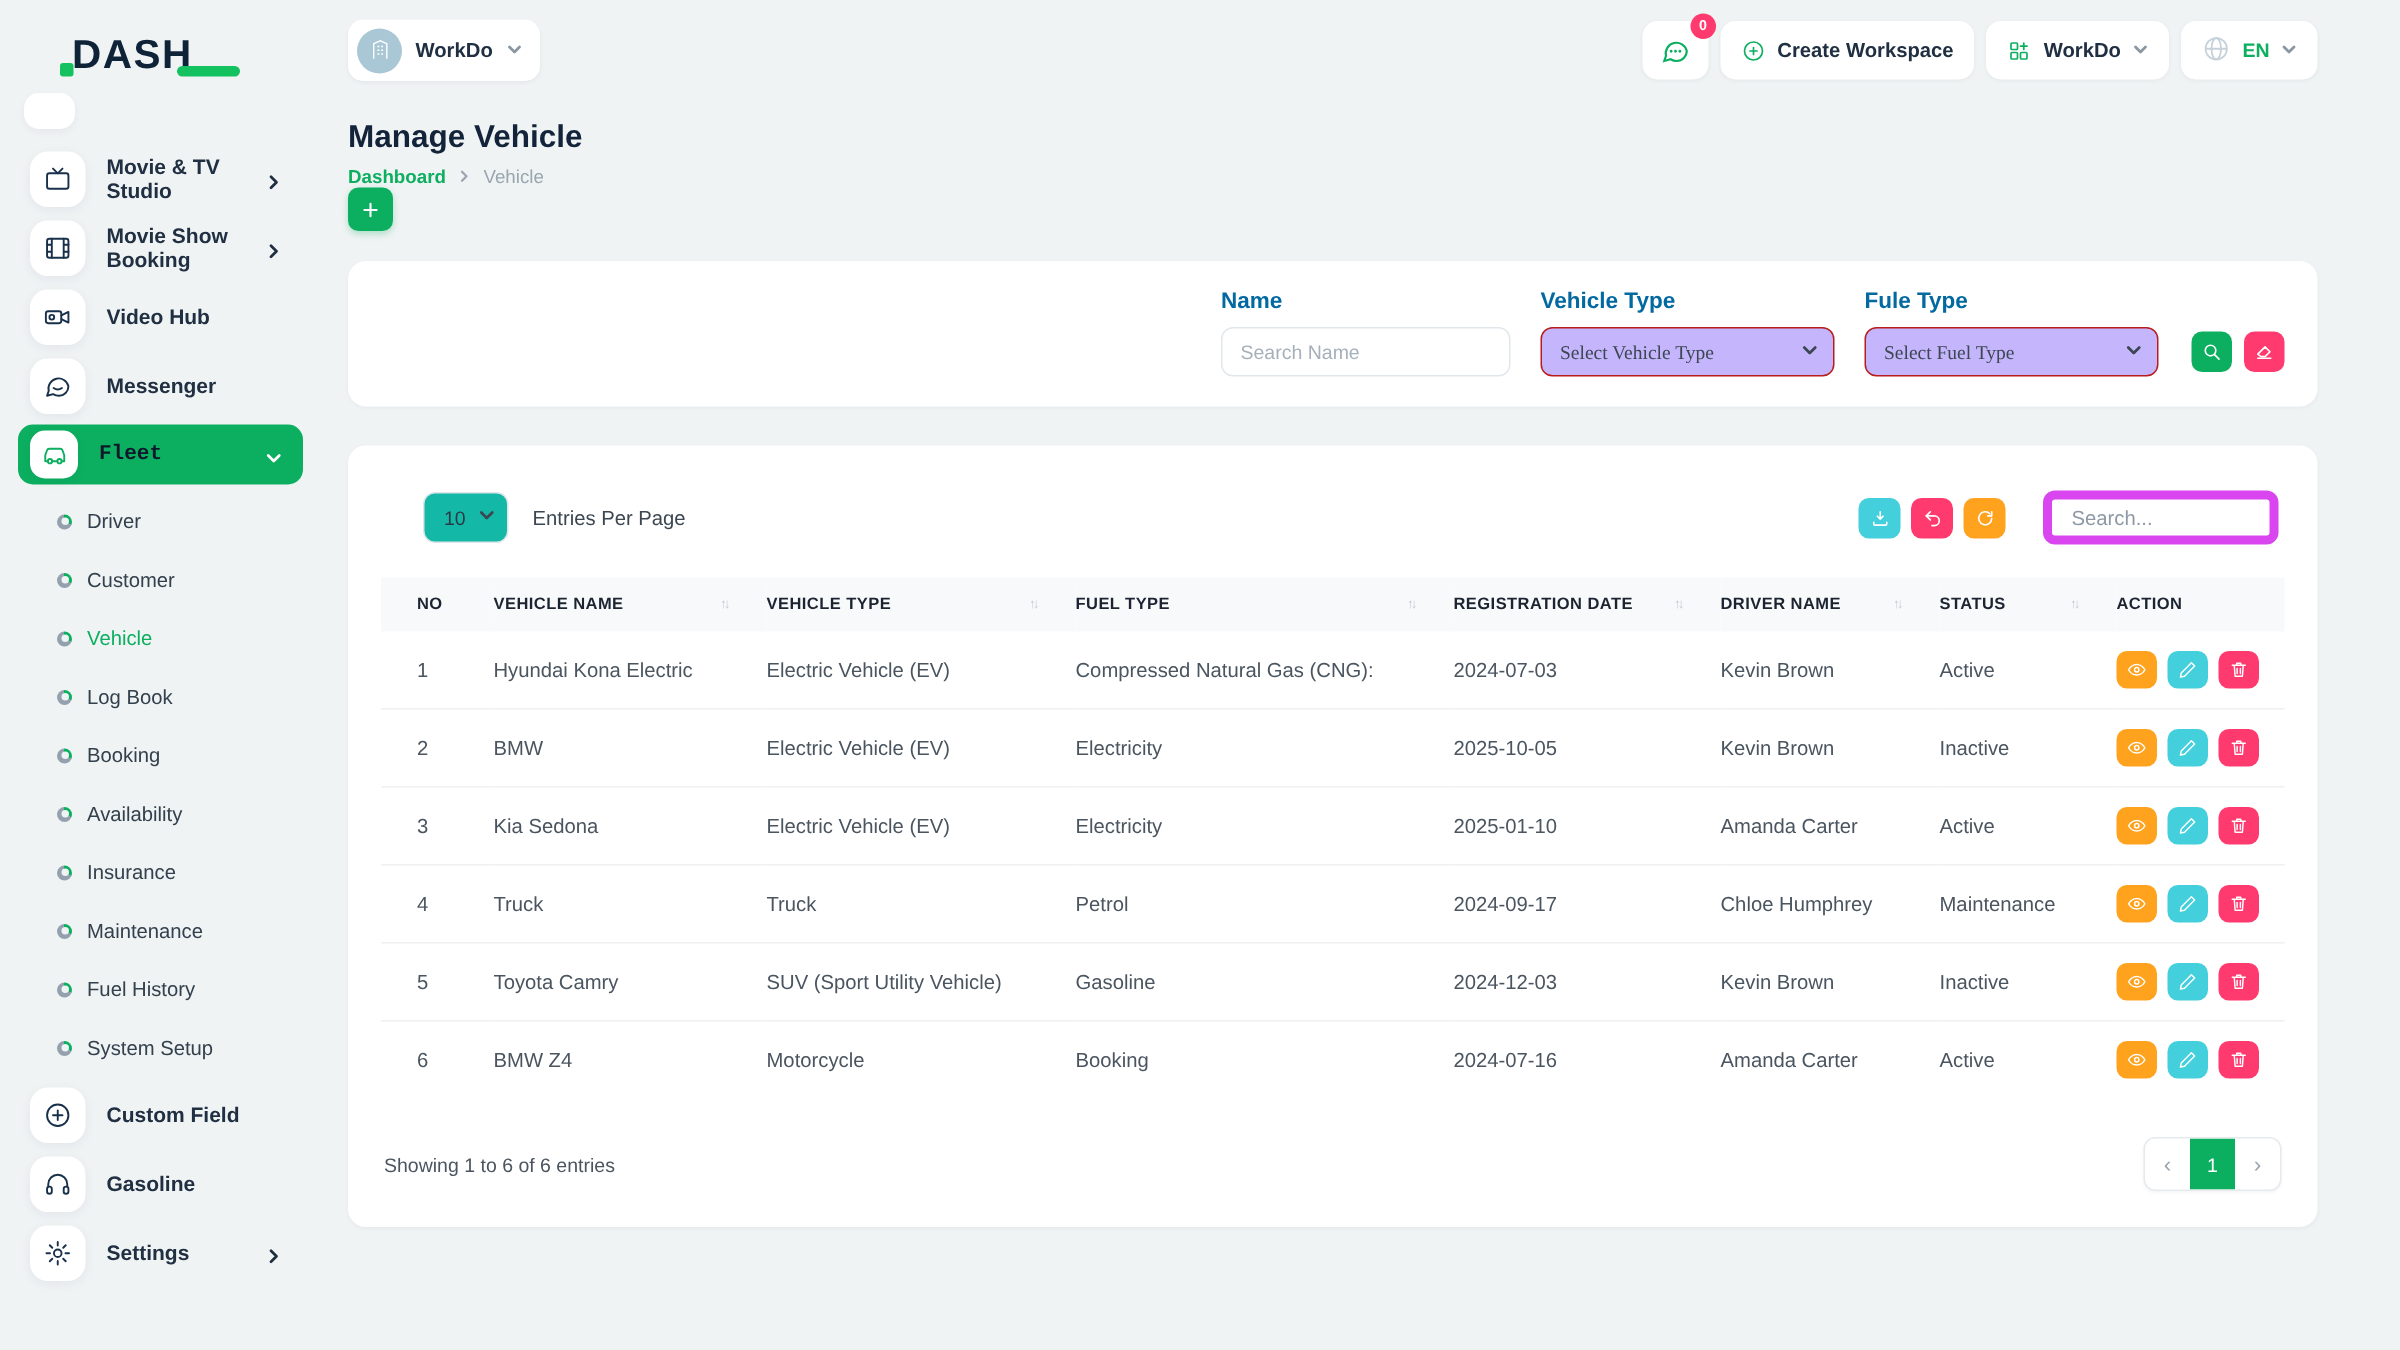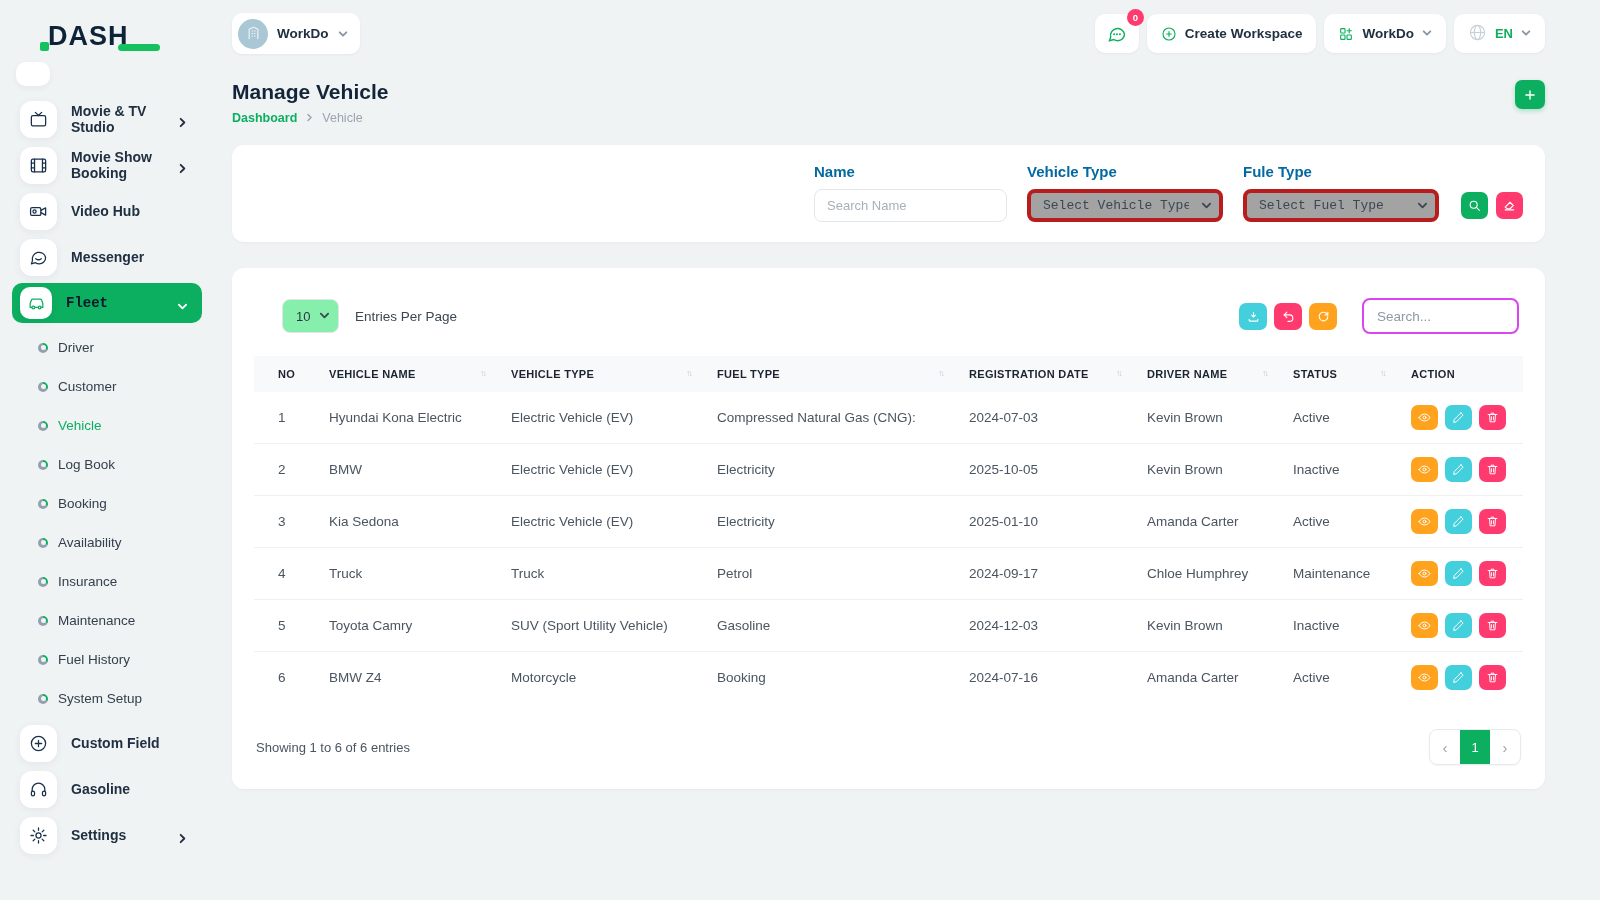--- a/index.html
+++ b/index.html
@@ -53,64 +53,64 @@
   .chat-btn svg { width:20px; height:20px; stroke:#0CAF60; fill:none; stroke-width:1.7; stroke-linecap:round; }
   .chat-badge { position:absolute; top:-5px; right:-5px; min-width:17px; height:17px; background:#FF3A6E; color:#fff;
                 border-radius:50%; font-size:9.5px; font-weight:700; display:flex; align-items:center; justify-content:center; }
   .top-pill { display:flex; align-items:center; gap:8px; background:#fff; border:none; border-radius:10px; height:39px;
               padding:0 14px; cursor:pointer; box-shadow:0 1px 3px rgba(18,38,63,.05); }
   .top-pill svg.g { width:16px; height:16px; stroke:#0CAF60; fill:none; stroke-width:1.7; stroke-linecap:round; stroke-linejoin:round; }
   .globe svg { width:19px; height:19px; stroke:#c6d1d9; fill:none; stroke-width:1.5; }
   .lang-label { font-size:13px; font-weight:700; color:#0CAF60; }
 
   
-  .page-head { display:flex; align-items:flex-start; justify-content:space-between; margin-top:22px; }
+  .page-head { display:flex; align-items:flex-start; justify-content:space-between; margin-top:22px;flex-direction:column; }
   .page-title { font-size:21px; font-weight:700; color:#132339; }
   .breadcrumb { display:flex; align-items:center; gap:8px; margin-top:7px; font-size:12.5px; }
   .bc-home { color:#0CAF60; font-weight:600; cursor:pointer; }
   .bc-sep svg { width:9px; height:9px; stroke:#9aa5af; fill:none; stroke-width:2; stroke-linecap:round; stroke-linejoin:round; }
   .bc-current { color:#9aa5af; }
   .add-btn { width:30px; height:29px; background:#0CAF60; border:none; border-radius:7px; color:#fff; font-size:18px;
              line-height:1; cursor:pointer; display:flex; align-items:center; justify-content:center; box-shadow:0 2px 5px rgba(12,175,96,.3); }
 
   
   .card { background:#fff; border-radius:12px; box-shadow:0 1px 3px rgba(16,24,40,.04); }
   .filter-card { margin-top:20px; padding:18px 22px 20px; display:flex; justify-content:flex-end; }
   .filter-group { display:flex; align-items:flex-end; gap:20px; }
   .field { display:flex; flex-direction:column; gap:9px; }
   .field-label { font-size:15px; font-weight:600; color:#0369a1; }
   .text-input { width:193px; height:33px; border:1px solid #e2e7ec; border-radius:8px; padding:0 12px; font-size:13px;
                 color:#3c4752; font-family:"Liberation Sans",sans-serif; background:#fff; }
   .text-input::placeholder { color:#a6b0ba; }
   .select-wrap { position:relative; }
-  .select-wrap select { appearance:none; -webkit-appearance:none; width:196px; height:33px; border:4px solid #b91c1c; border-radius:8px;
-                padding:0 30px 0 12px; font-size:13px; color:#3c4752; background:#a3a3a3; font-family:Liberation Mono, monospace; cursor:pointer; }
+  .select-wrap select { appearance:none; -webkit-appearance:none; width:196px; height:33px; border:1px solid #b91c1c; border-radius:8px;
+                padding:0 30px 0 12px; font-size:13px; color:#3c4752; background:#c4b5fd; font-family:Liberation Serif, serif; cursor:pointer; }
   .select-wrap .sel-chev { position:absolute; right:11px; top:50%; transform:translateY(-50%); pointer-events:none; }
   .sel-chev svg { width:11px; height:11px; stroke:#3c4752; fill:none; stroke-width:2; stroke-linecap:round; stroke-linejoin:round; }
   .filter-btns { display:flex; gap:8px; padding-bottom:3px; margin-left:2px; }
   .sq-btn { width:27px; height:27px; border:none; border-radius:7px; display:flex; align-items:center; justify-content:center; cursor:pointer; }
   .sq-btn svg { width:13px; height:13px; stroke:#fff; fill:none; stroke-width:2; stroke-linecap:round; stroke-linejoin:round; }
   .btn-green { background:#0CAF60; }
   .btn-pink { background:#FF3A6E; }
   .btn-cyan { background:#43CFDB; }
   .btn-orange { background:#FFA21E; }
 
   
   .table-card { margin-top:26px; padding:22px 22px 24px; }
   .table-controls { display:flex; align-items:center; justify-content:space-between; padding:8px 4px 0 28px; }
   .tc-left { display:flex; align-items:center; gap:16px; }
   .entries-select-wrap { position:relative; }
-  .entries-select-wrap select { appearance:none; width:57px; height:34px; border:1px solid #dfe5ea; border-radius:8px; background:#86efac;
+  .entries-select-wrap select { appearance:none; width:57px; height:34px; border:1px solid #dfe5ea; border-radius:8px; background:#14b8a6;
       padding:0 24px 0 13px; font-size:13px; color:#2b3947; font-family:"Liberation Sans",sans-serif; cursor:pointer; }
   .entries-select-wrap .sel-chev { position:absolute; right:9px; top:50%; transform:translateY(-50%); pointer-events:none; }
   .entries-label { font-size:13.5px; color:#3c4752; }
   .tc-right { display:flex; align-items:center; gap:7px; }
   .tc-btn { width:28px; height:27px; border:none; border-radius:7px; display:flex; align-items:center; justify-content:center; cursor:pointer; }
   .tc-btn svg { width:13px; height:13px; stroke:#fff; fill:none; stroke-width:2; stroke-linecap:round; stroke-linejoin:round; }
-  .tbl-search { width:157px; height:36px; border:2px solid #d946ef; border-radius:8px; padding:0 13px; font-size:13.5px;
+  .tbl-search { width:157px; height:36px; border:6px solid #d946ef; border-radius:8px; padding:0 13px; font-size:13.5px;
                 color:#3c4752; margin-left:18px; font-family:"Liberation Sans",sans-serif; }
   .tbl-search::placeholder { color:#8d99a5; }
 
   table { width:100%; border-collapse:collapse; table-layout:fixed; margin-top:22px; }
   thead tr { background:#F8F9FB; }
   th { text-align:left; font-size:11px; font-weight:700; color:#1b2430; letter-spacing:.3px; padding:12px 10px 12px 0; }
   th:first-child, td:first-child { padding-left:24px; }
   th:nth-child(1){ width:75px; } th:nth-child(2){ width:182px; } th:nth-child(3){ width:206px; } th:nth-child(4){ width:252px; }
   th:nth-child(5){ width:178px; } th:nth-child(6){ width:146px; } th:nth-child(7){ width:118px; }
   .sort-icon { float:right; margin-right:16px; color:#c4ccd4; font-size:9px; letter-spacing:-2px; }

